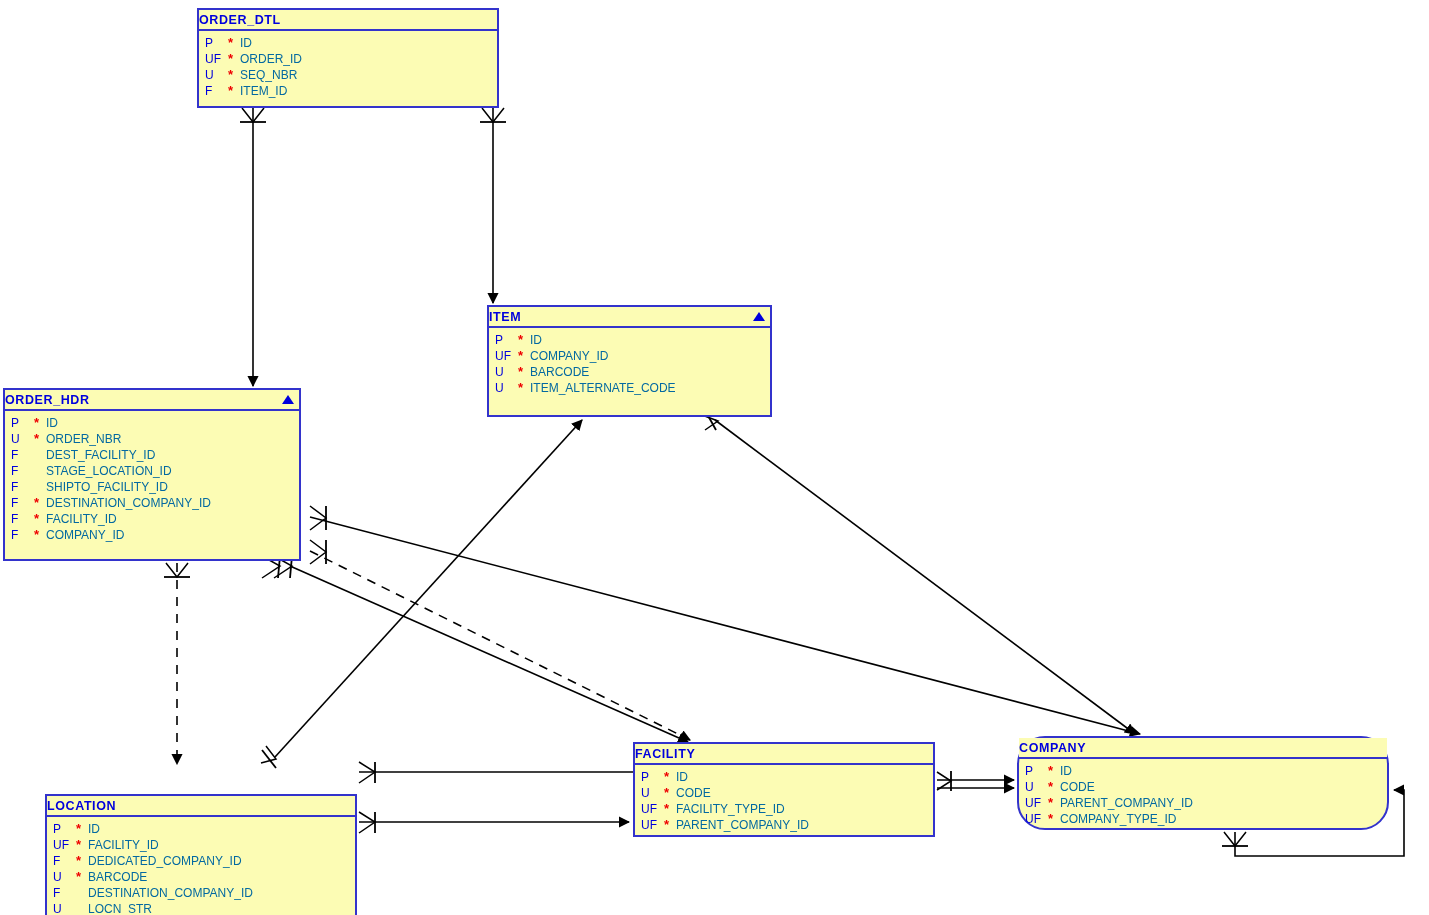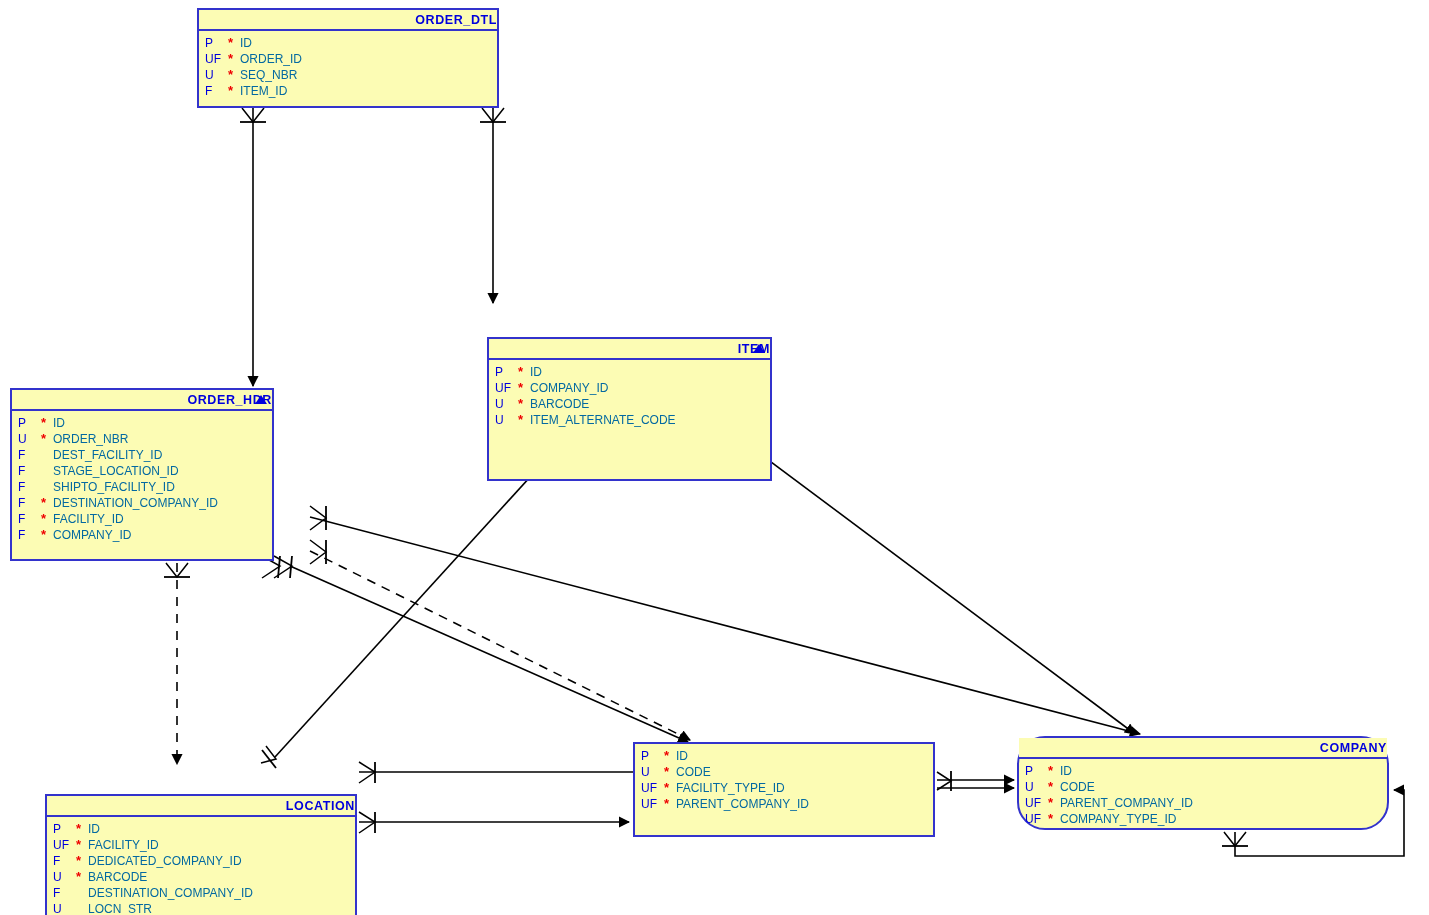--- a/index.html
+++ b/index.html
@@ -29,21 +29,21 @@
     box-sizing: border-box;
     border: 2px solid #3333cc;
     background: #fcfcb4;
     z-index: 5;
   }
   .entity-header {
     position: relative;
     box-sizing: border-box;
     border-bottom: 2px solid #3333cc;
     background: #fcfcb4;
-    text-align: right;
+    text-align: left;
     color: #0000dd;
     font-weight: bold;
     font-size: 12.5px;
     letter-spacing: 0.6px;
     line-height: 20px;
     height: 21px;
   }
   .collapse-tri {
     position: absolute;
     right: 5px;
@@ -204,21 +204,21 @@
         <span class="aname">SEQ_NBR</span>
       </div>
       <div class="attr">
         <span class="key">F</span>
         <span class="req">*</span>
         <span class="aname">ITEM_ID</span>
       </div>
     </div>
   </div>
 
-  <div class="entity" style="left:487px; top:305px; width:285px; height:144px;margin-top:32px;">
+  <div class="entity" style="left:487px; top:305px; width:285px; height:112px;">
     <div class="entity-header">
       <span>ITEM</span>
       <span class="collapse-tri"></span>
     </div>
     <div class="attr-list">
       <div class="attr">
         <span class="key">P</span>
         <span class="req">*</span>
         <span class="aname">ID</span>
       </div>
@@ -233,21 +233,21 @@
         <span class="aname">BARCODE</span>
       </div>
       <div class="attr">
         <span class="key">U</span>
         <span class="req">*</span>
         <span class="aname">ITEM_ALTERNATE_CODE</span>
       </div>
     </div>
   </div>
 
-  <div class="entity" style="left:10px; top:388px; width:264px; height:173px;">
+  <div class="entity" style="left:3px; top:388px; width:298px; height:173px;">
     <div class="entity-header">
       <span>ORDER_HDR</span>
       <span class="collapse-tri"></span>
     </div>
     <div class="attr-list">
       <div class="attr">
         <span class="key">P</span>
         <span class="req">*</span>
         <span class="aname">ID</span>
       </div>
@@ -326,20 +326,23 @@
       </div>
       <div class="attr">
         <span class="key">F</span>
         <span class="req">*</span>
         <span class="aname">ITEM_ID</span>
       </div>
     </div>
   </div>
 
   <div class="entity" style="left:633px; top:742px; width:302px; height:95px;">
+    <div class="entity-header">
+      <span>FACILITY</span>
+    </div>
     <div class="attr-list">
       <div class="attr">
         <span class="key">P</span>
         <span class="req">*</span>
         <span class="aname">ID</span>
       </div>
       <div class="attr">
         <span class="key">U</span>
         <span class="req">*</span>
         <span class="aname">CODE</span>

